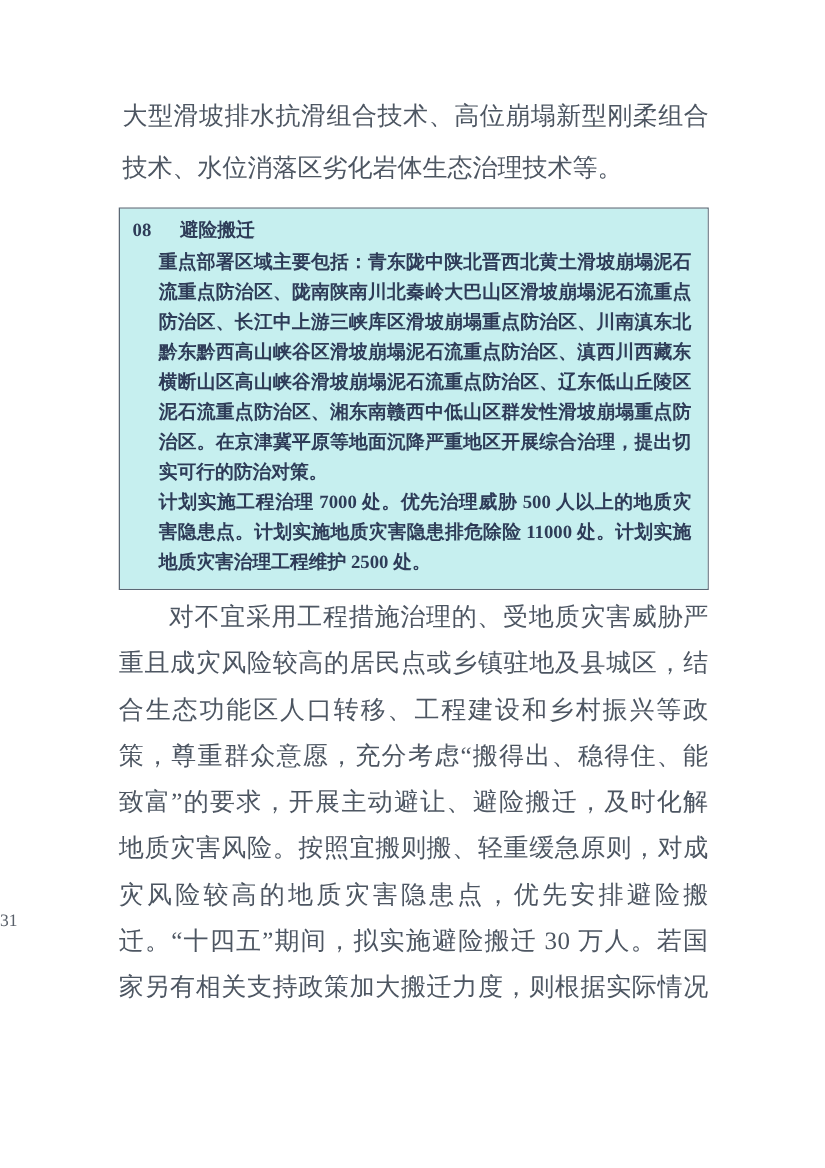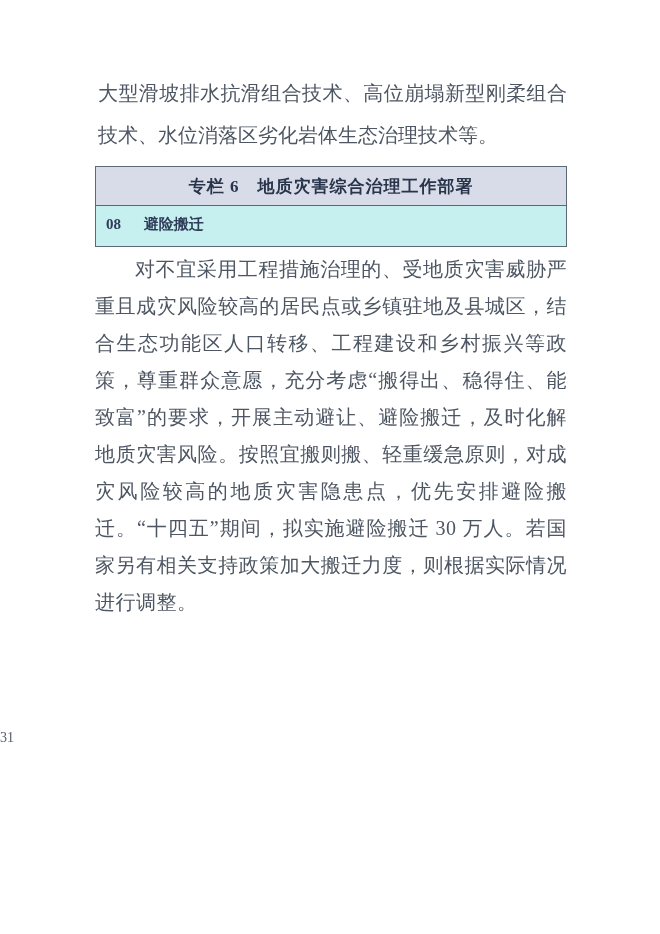--- a/index.html
+++ b/index.html
@@ -100,28 +100,27 @@
   }
 </style>
 </head>
 <body>
 
 <div class="page">
 
   <p class="intro-para">大型滑坡排水抗滑组合技术、高位崩塌新型刚柔组合技术、水位消落区劣化岩体生态治理技术等。</p>
 
   <div class="panel">
-    <div class="panel-header">
-      <span>专栏 6　地质灾害综合治理工作部署</span>
-    </div>
     <div class="panel-body">
       <div class="panel-item-row">
         <span class="item-no">08</span>
         <span class="item-title">避险搬迁</span>
       </div>
+      <p class="panel-para">重点部署区域主要包括：青东陇中陕北晋西北黄土滑坡崩塌泥石流重点防治区、陇南陕南川北秦岭大巴山区滑坡崩塌泥石流重点防治区、长江中上游三峡库区滑坡崩塌重点防治区、川南滇东北黔东黔西高山峡谷区滑坡崩塌泥石流重点防治区、滇西川西藏东横断山区高山峡谷滑坡崩塌泥石流重点防治区、辽东低山丘陵区泥石流重点防治区、湘东南赣西中低山区群发性滑坡崩塌重点防治区。在京津冀平原等地面沉降严重地区开展综合治理，提出切实可行的防治对策。</p>
+      <p class="panel-para">计划实施工程治理 7000 处。优先治理威胁 500 人以上的地质灾害隐患点。计划实施地质灾害隐患排危除险 11000 处。计划实施地质灾害治理工程维护 2500 处。</p>
     </div>
   </div>
 
 
   <p class="body-para">对不宜采用工程措施治理的、受地质灾害威胁严重且成灾风险较高的居民点或乡镇驻地及县城区，结合生态功能区人口转移、工程建设和乡村振兴等政策，尊重群众意愿，充分考虑“搬得出、稳得住、能致富”的要求，开展主动避让、避险搬迁，及时化解地质灾害风险。按照宜搬则搬、轻重缓急原则，对成灾风险较高的地质灾害隐患点，优先安排避险搬迁。“十四五”期间，拟实施避险搬迁 30 万人。若国家另有相关支持政策加大搬迁力度，则根据实际情况进行调整。</p>
 
   <div class="page-number">31</div>
 
 </div>
 

